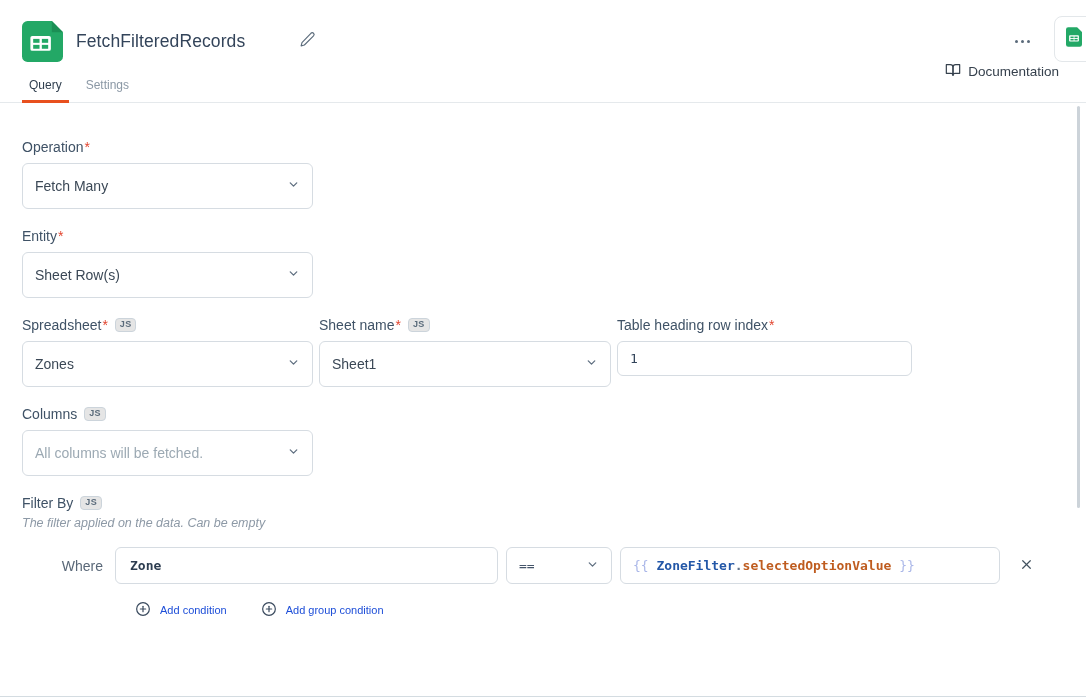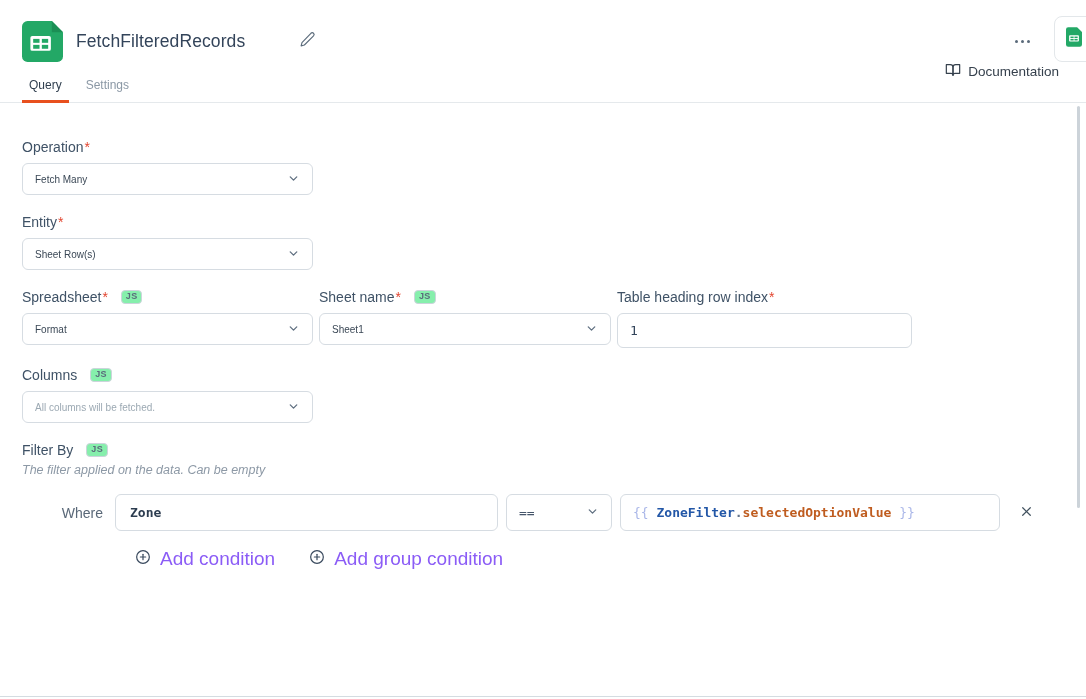--- a/index.html
+++ b/index.html
@@ -28,25 +28,25 @@
   .tab.active { color: #2f3e4e; }
   .tab.active::after { content: ""; position: absolute; left: 0; right: 0; bottom: -1px; height: 3px; background: #e8501e; }
   .tab + .tab { margin-left: 10px; }
   .doc-link { position: absolute; right: 27px; bottom: 21px; display: flex; align-items: center; gap: 7px; color: #36414d; font-size: 13.5px; cursor: pointer; }
 
   
   .form { padding: 36px 22px 0; }
   .field { margin-bottom: 19px; }
   .label-row { display: flex; align-items: center; margin-bottom: 8px; font-size: 14px; color: #3f5266; }
   .req { color: #e2442e; margin-left: 1px; }
-  .js-badge { font-size: 9px; font-weight: bold; color: #5a6b7b; border: 1px solid #ccd4db; border-radius: 4px; padding: 1px 4px 1.5px; line-height: 1; margin-left: 13px; letter-spacing: 0.3px; cursor: pointer; background: #86efac; }
+  .js-badge { font-size: 9px; font-weight: bold; color: #5a6b7b; border: 1px solid #ccd4db; border-radius: 4px; padding: 1px 4px 1.5px; line-height: 1; margin-left: 7px; letter-spacing: 0.3px; cursor: pointer; background: #e5e5e5; }
   .select, .text-input {
-    width: 291px; height: 32px; border: 1px solid #d6dce2; border-radius: 6px;
+    width: 291px; height: 46px; border: 1px solid #d6dce2; border-radius: 6px;
     display: flex; align-items: center; justify-content: space-between;
-    padding: 0 12px; font-size: 10px; color: #3b4856; background: #fff; cursor: pointer;
+    padding: 0 12px; font-size: 14px; color: #3b4856; background: #fff; cursor: pointer;
   }
   .select .chev { flex: 0 0 auto; margin-left: 8px; }
   .placeholder { color: #9ca9b3; }
   .row3 { display: flex; gap: 6px; margin-bottom: 19px; }
   .row3 .col2 .select { width: 292px; }
   .num-input { width: 295px; height: 35px; border: 1px solid #d6dce2; border-radius: 6px; padding: 0 12px; font-family: "DejaVu Sans Mono", monospace; font-size: 13px; color: #33445a; outline: none; }
 
   .helper { font-size: 12.5px; color: #8d99a6; margin-top: -2px; font-style: italic; }
 
   
@@ -56,21 +56,21 @@
   .op-select { width: 106px; height: 37px; margin-left: 8px; font-family: "DejaVu Sans Mono", monospace; font-size: 13px; color: #45556a; }
   .code-field { width: 380px; height: 37px; margin-left: 8px; border: 1px solid #d6dce2; border-radius: 6px; display: flex; align-items: center; padding: 0 12px; font-family: "DejaVu Sans Mono", monospace; font-size: 13px; white-space: pre; cursor: text; overflow: hidden; }
   .tok-brace { color: #a9b6e8; }
   .tok-obj { color: #2357a7; font-weight: bold; }
   .tok-dot { color: #64748b; font-weight: bold; }
   .tok-prop { color: #bf5c1f; font-weight: bold; }
   .remove-btn { background: none; border: none; margin-left: 17px; cursor: pointer; display: flex; padding: 3px; }
 
   
   .add-row { margin-top: 17px; padding-left: 113px; display: flex; gap: 34px; }
-  .add-btn { background: none; border: none; display: flex; align-items: center; gap: 9px; font-family: "Liberation Sans", sans-serif; font-size: 19px; color: #8b5cf6; cursor: pointer; }
+  .add-btn { background: none; border: none; display: flex; align-items: center; gap: 9px; font-family: "Liberation Sans", sans-serif; font-size: 11px; color: #1d4ed8; cursor: pointer; }
 
   
   .scroll-thumb { position: absolute; right: 6px; top: 106px; width: 3px; height: 402px; background: #ccd3d9; border-radius: 3px; cursor: grab; }
   .bottom-line { position: absolute; left: 0; right: 0; bottom: 2px; height: 1px; background: #d4dce1; }
 </style>
 </head>
 <body>
 
 <div class="page">
 
@@ -160,21 +160,21 @@
     </div>
 
     <div class="row3">
       <div class="col1">
         <div class="label-row">
           <span>Spreadsheet</span>
             <span class="req">*</span>
           <span class="js-badge">JS</span>
         </div>
         <div class="select">
-          <span>Format</span>
+          <span>Zones</span>
           <span class="chev">
             <svg viewBox="0 0 24 24" width="13" height="13" fill="none" stroke="#5f6f80" stroke-width="2.4" stroke-linecap="round" stroke-linejoin="round">
                 <polyline points="6 9 12 15 18 9"></polyline>
               </svg>
           </span>
         </div>
       </div>
       <div class="col2">
         <div class="label-row">
           <span>Sheet name</span>

